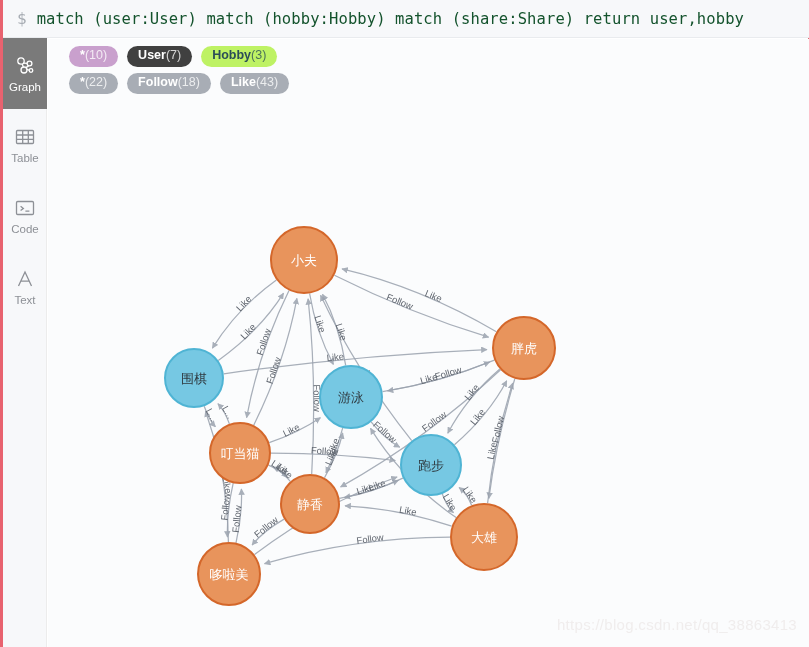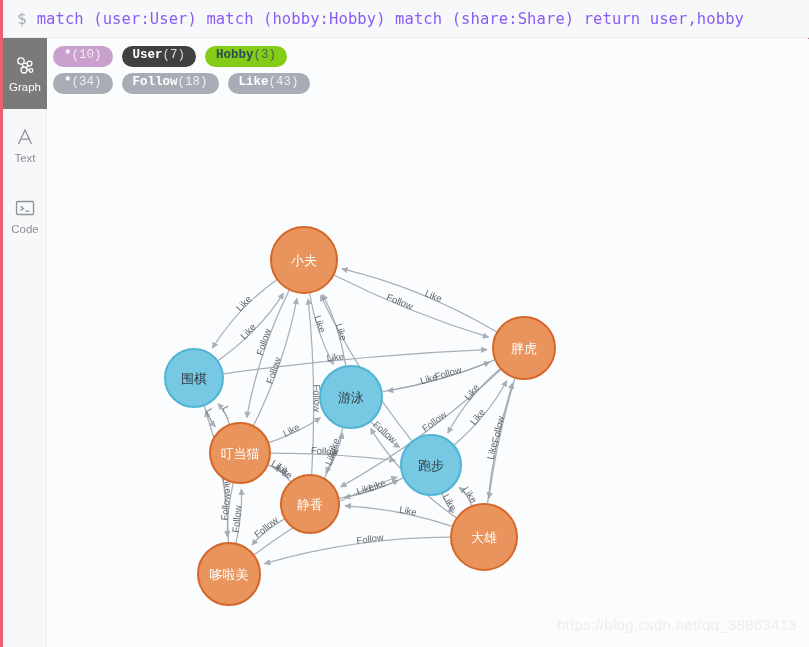--- a/index.html
+++ b/index.html
@@ -20,51 +20,51 @@
     background:#f7f8fa;
     border-bottom:1px solid #e9ebee;
     display:flex;align-items:center;
     box-sizing:border-box;
   }
   .prompt{
     color:#a8adb4;font-family:"DejaVu Sans Mono","Liberation Mono",monospace;
     font-size:16px;padding-left:14px;padding-right:10px;line-height:1;
   }
   .querytext{
-    color:#8b5cf6;font-family:"DejaVu Sans Mono","Liberation Mono",monospace;
+    color:#14532d;font-family:"DejaVu Sans Mono","Liberation Mono",monospace;
     font-size:15.5px;letter-spacing:.1px;white-space:nowrap;
   }
   
   .sidebar{
     position:absolute;left:0;top:38px;width:44px;height:633px;
     background:#f7f8fa;border-right:1px solid #ececec;
     box-sizing:border-box;
   }
   .sb-item{
     width:44px;height:71px;display:flex;flex-direction:column;
     align-items:center;justify-content:center;gap:4px;
     color:#8d9096;cursor:pointer;
   }
   .sb-item.active{background:#7a7a7a;color:#ffffff;}
   .sb-ico{width:24px;height:24px;display:block;}
   .sb-label{font-size:11.5px;line-height:1;}
   
   .legend{
-    position:absolute;left:50px;top:46px;width:420px;font-family:Liberation Mono, monospace;
+    position:absolute;left:66px;top:46px;width:420px;
   }
   .legend-row{display:flex;gap:9px;margin-bottom:6px;}
   .chip{
     border-radius:11px;padding:3px 11px 4px 11px;font-size:12.5px;
     line-height:1.1;white-space:nowrap;cursor:pointer;
   }
   .chip b{font-weight:bold;}
   .chip span{opacity:.78;font-weight:normal;}
   .chip-star{background:#c9a0cd;color:#ffffff;}
   .chip-user{background:#404040;color:#ffffff;}
-  .chip-hobby{background:#84cc16;color:#2b4d57;}
+  .chip-hobby{background:#bef264;color:#2b4d57;}
   .chip-gray{background:#a8adb5;color:#ffffff;}
   
   .canvas{
     position:absolute;left:45px;top:39px;width:761px;height:608px;
     background:#fbfcfd;overflow:hidden;
   }
   .watermark{
     position:absolute;right:12px;bottom:14px;
     color:#f0eded;font-size:15px;letter-spacing:.3px;
     font-family:"Liberation Sans",sans-serif;
@@ -89,33 +89,42 @@
             <circle cx="11" cy="16" r="3"></circle>
             <circle cx="18" cy="16.5" r="1.8"></circle>
             <path d="M10.6 9.2 L14.3 9.4 M9.2 10 L10.4 13.2 M13.6 15.3 L16.2 16.2 M15.9 11.6 L12.6 13.9"></path>
           </svg>
         </span>
         <span class="sb-label">Graph</span>
       </div>
       <div class="sb-item">
         <span>
           <svg class="sb-ico" viewBox="0 0 24 24" fill="none" stroke="currentColor" stroke-width="1.3">
-            <path d="M5.5 19 L12 5 L18.5 19 M8.2 14.2 H15.8"></path>
-          </svg>
-        </span>
-        <span class="sb-label">Text</span>
+            <rect x="3.5" y="5.5" width="17" height="13" rx="1"></rect>
+            <path d="M3.5 10h17M3.5 14.3h17M9.7 5.5v13M15.3 5.5v13"></path>
+          </svg>
+        </span>
+        <span class="sb-label">Table</span>
       </div>
       <div class="sb-item">
         <span>
           <svg class="sb-ico" viewBox="0 0 24 24" fill="none" stroke="currentColor" stroke-width="1.3">
             <rect x="3.5" y="5.5" width="17" height="13" rx="1.2"></rect>
             <path d="M7.6 10.2 L10.4 12.4 L7.6 14.6 M12.4 15.2 H16.4"></path>
           </svg>
         </span>
         <span class="sb-label">Code</span>
+      </div>
+      <div class="sb-item">
+        <span>
+          <svg class="sb-ico" viewBox="0 0 24 24" fill="none" stroke="currentColor" stroke-width="1.3">
+            <path d="M5.5 19 L12 5 L18.5 19 M8.2 14.2 H15.8"></path>
+          </svg>
+        </span>
+        <span class="sb-label">Text</span>
       </div>
     </div>
 
   <div class="canvas">
     <svg id="graph-svg" width="761" height="608">
       <defs>
         <marker id="arrow" viewBox="0 0 10 10" refX="9" refY="5" markerWidth="5.2" markerHeight="5.2" orient="auto-start-reverse">
           <path d="M 0 0 L 10 5 L 0 10 z" fill="#9aa2ae"></path>
         </marker>
       </defs>
@@ -243,19 +252,19 @@
     <span class="watermark">https://blog.csdn.net/qq_38863413</span>
   </div>
 
   <div class="legend" id="legend">
       <div class="legend-row">
         <div class="chip chip-star"><b>*</b><span>(10)</span></div>
         <div class="chip chip-user"><b>User</b><span>(7)</span></div>
         <div class="chip chip-hobby"><b>Hobby</b><span>(3)</span></div>
       </div>
       <div class="legend-row">
-        <div class="chip chip-gray"><b>*</b><span>(34)</span></div>
+        <div class="chip chip-gray"><b>*</b><span>(22)</span></div>
         <div class="chip chip-gray"><b>Follow</b><span>(18)</span></div>
         <div class="chip chip-gray"><b>Like</b><span>(43)</span></div>
       </div>
     </div>
 
 </div>
 
 </body></html>

